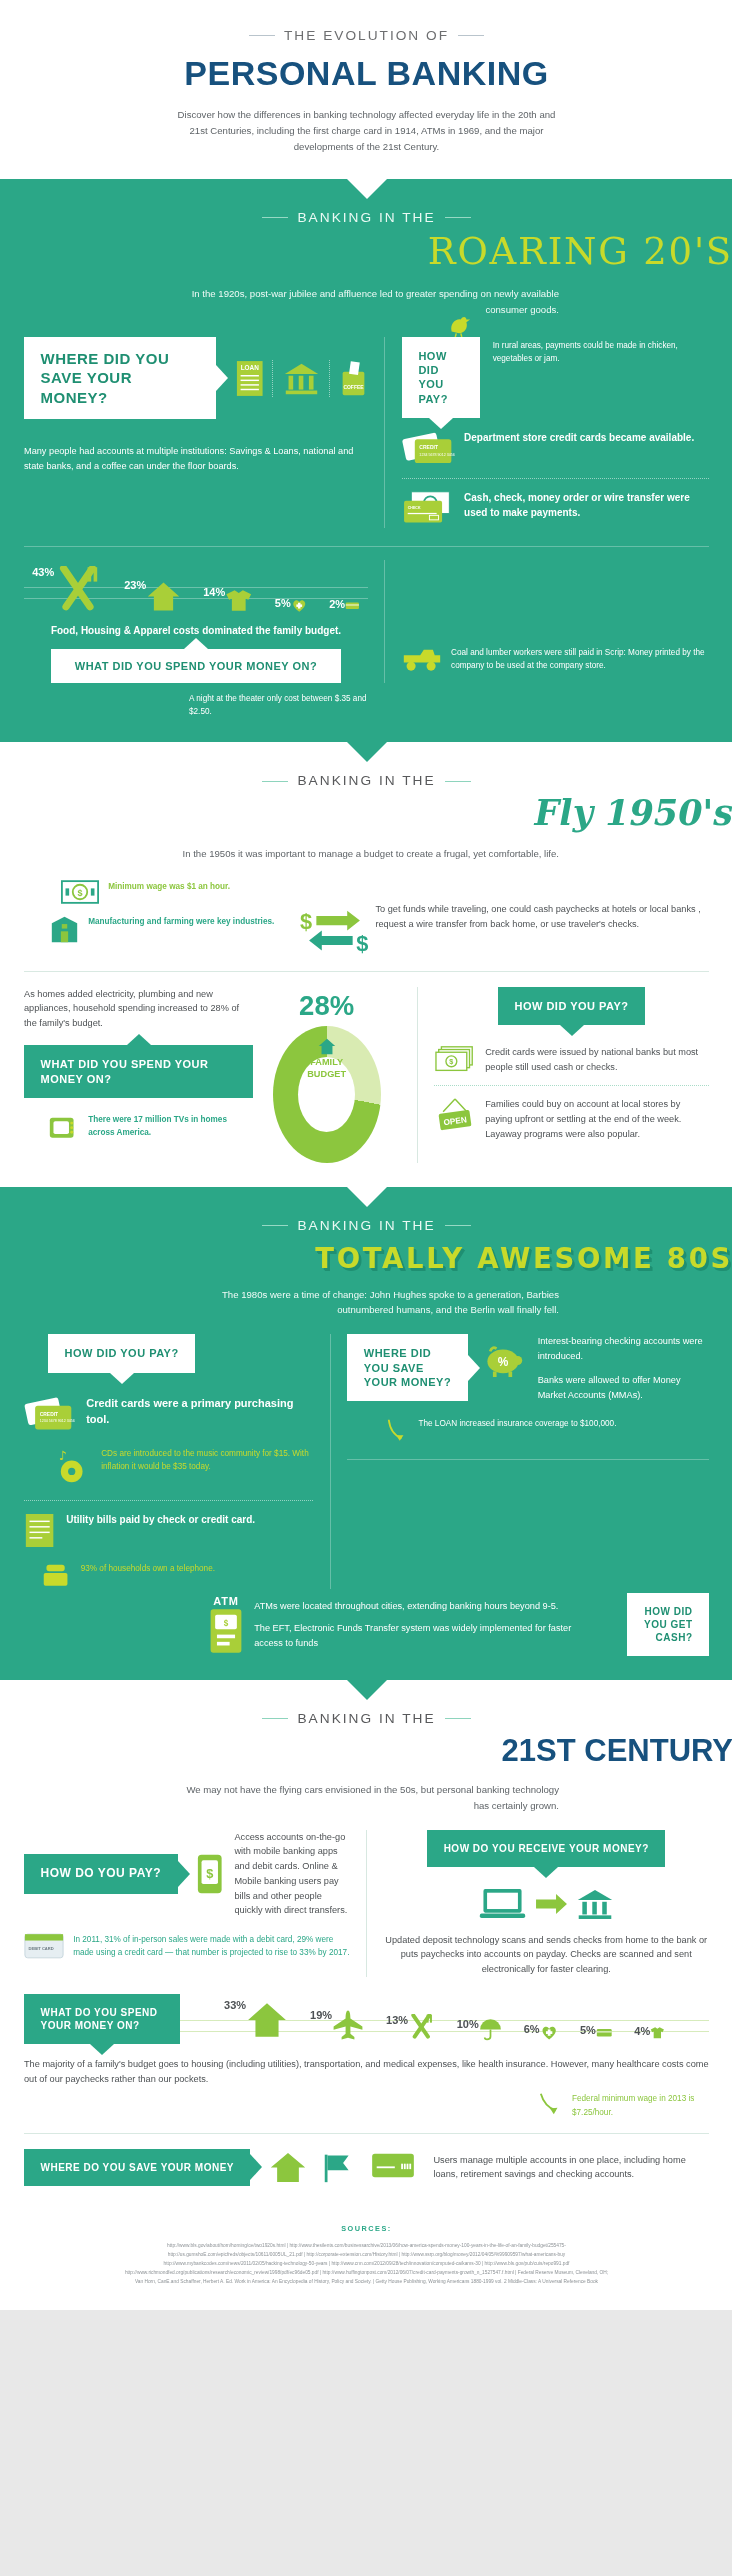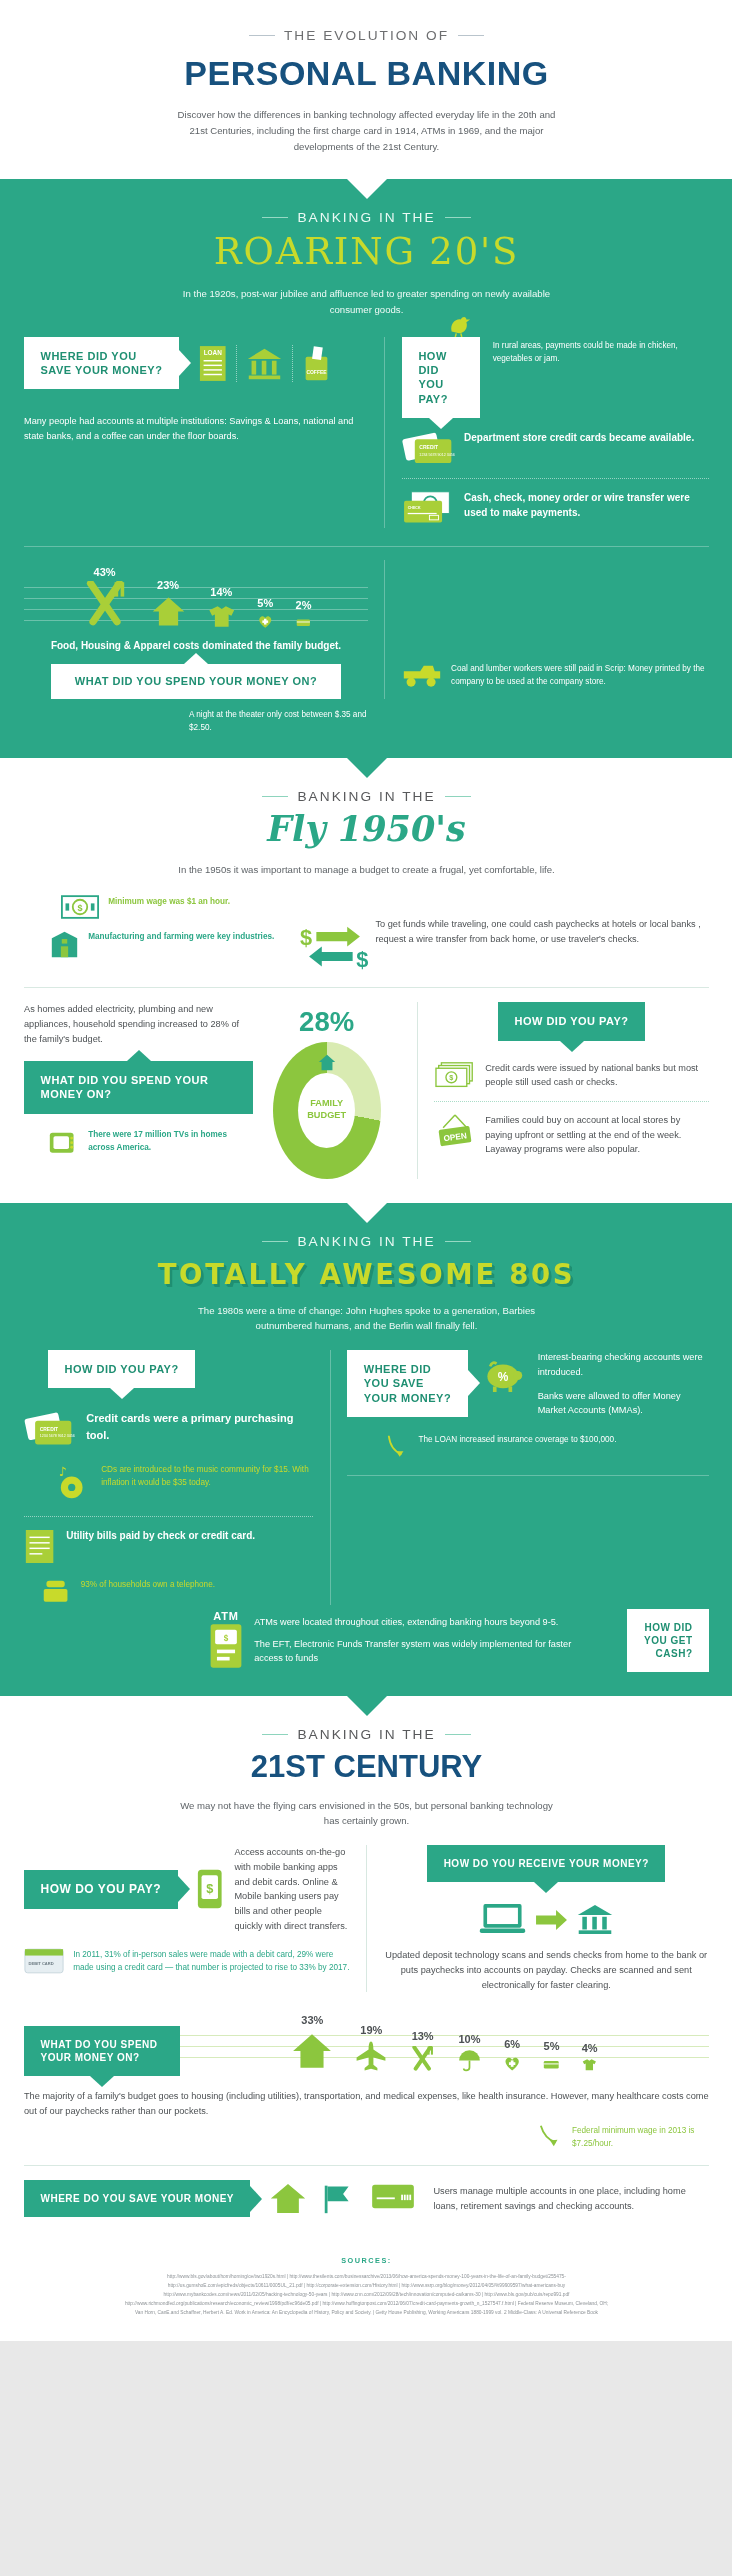--- a/index.html
+++ b/index.html
@@ -43,21 +43,21 @@
   .band-white::before {
     content:""; position:absolute; top:0; left:50%; transform:translateX(-50%);
     border-left:20px solid transparent; border-right:20px solid transparent;
     border-top:20px solid #2ba787;
   }
   .band-green .kicker { color:#eafaf4; }
   .band-green .kicker .rule { background:#96d9c4; }
   .band-white .kicker { color:#58595b; }
   .band-white .kicker .rule { background:#8ed4bd; }
 
-  .era-deco { text-align:center; }
+  .era-deco { text-align:right; }
   .era-20s {
     font-size: 37px; color: #c8da2b; letter-spacing: 1.8px;
     font-family: "DejaVu Serif", serif; font-weight: 300;
     margin: 5.5px 0 1.8px;
   }
   .era-50s {
     font-size: 35px; color: #2ba787;
     font-family: "DejaVu Serif", serif; font-style: italic; font-weight: bold;
     margin: 3.7px 0 0;
   }
@@ -132,32 +132,32 @@
   .iconchart .gridlines {
     position:absolute; left:0; right:0; top:16.5px; bottom:9.2px;
     background-image: repeating-linear-gradient(to bottom,
       transparent 0 10px, rgba(255,255,255,.30) 10px 11px);
   }
   .iconchart.dark .gridlines {
     background-image: repeating-linear-gradient(to bottom,
       transparent 0 10px, rgba(140,198,62,.35) 10px 11px);
   }
   .bars { display:flex; align-items:flex-end; justify-content:center; gap:22px; position:relative; }
-  .bar { display:flex; flex-direction:column; align-items:center; }
+  .bar { display:flex; flex-direction:row; }
   .bar .pct { font-size:11px; font-weight:bold; margin-bottom:3.7px; }
 
   
   .donut {
     width:108px; height:137px; border-radius:50%;
     background: conic-gradient(#d9ebb2 0 28%, #8cc63e 28% 100%);
     position:relative; display:flex; align-items:center; justify-content:center;
   }
   .donut .hole {
     width:57px; height:75px; border-radius:50%; background:#fff;
-    display:flex; flex-direction:column; align-items:center; justify-content:center;
+    display:flex; flex-direction:column; align-items:center; 
     font-size:9.2px; font-weight:bold; color:#8cc63e; line-height:1.3;
   }
 
   
   .sources { background:#fff; padding: 18.3px 27.5px 24px; text-align:center; }
   .sources .hd { font-size:7.3px; letter-spacing:1.5px; color:#2ba787; font-weight:bold; margin-bottom:7.3px;}
   .sources .lines { font-size:4.8px; color:#8d9296; line-height:1.9; word-break:break-all; }
   .sources .lines div { white-space: nowrap; overflow: hidden; }
 
   svg { display:block; }
@@ -187,21 +187,21 @@
       </div>
       <div class="era-20s">ROARING 20'S</div>
       <p class="lede">In the 1920s, post-war jubilee and affluence led to greater spending on newly available consumer goods.</p>
     </div>
 
     <div class="sec-pad" style="margin-top:20px;">
       <div class="row">
 
         <div style="flex:1.12;">
           <div class="row" style="align-items:center;">
-            <div class="callout white arrow-right" style="font-size:11px;">
+            <div class="callout white arrow-right" style="font-size:15px;">
               <span style="white-space:pre-line;">WHERE DID YOU
 SAVE YOUR MONEY?</span>
             </div>
             <div class="row" style="align-items:center; gap:9.2px; margin-left:20px;">
 
               <span class="ic">
                 <svg width="27.5" height="37" viewBox="0 0 30 40">
                   <rect x="1" y="1" width="28" height="38" fill="#a9cf38"></rect>
                   <text x="15" y="11" font-size="7" fill="#fff" text-anchor="middle" font-family="Liberation Sans" font-weight="bold">LOAN</text>
                   <g stroke="#fff" stroke-width="1.6">

